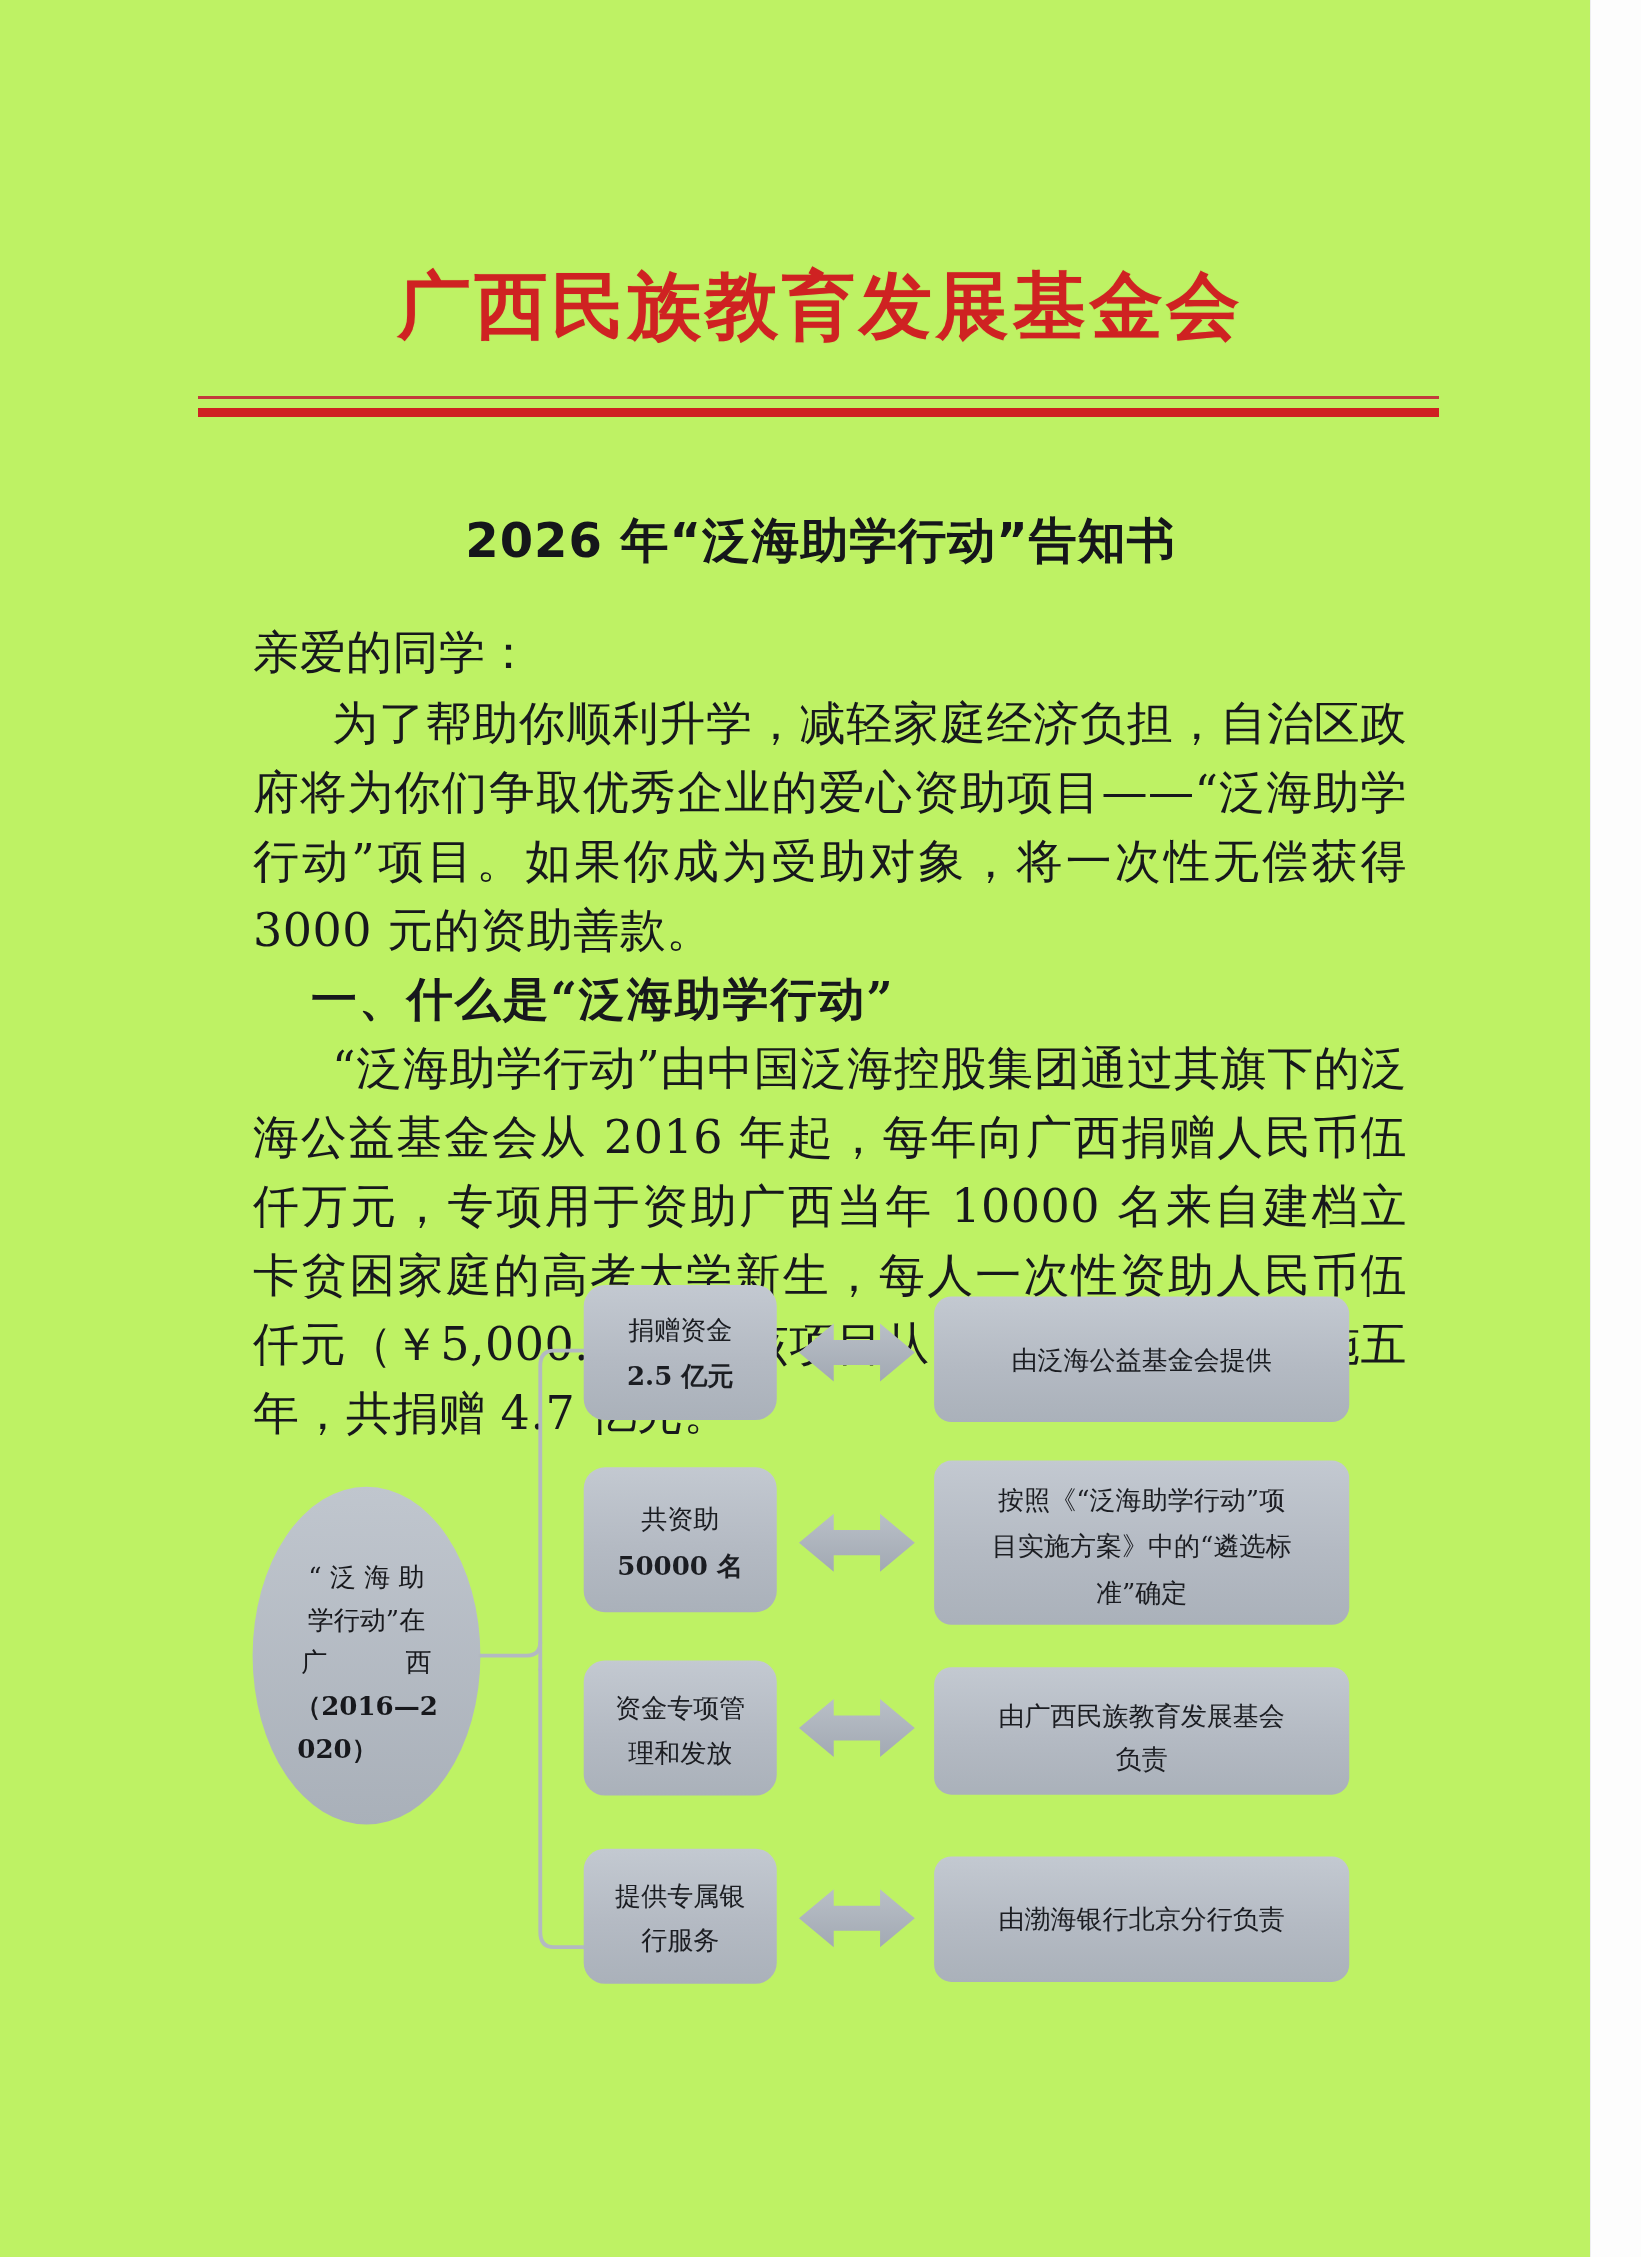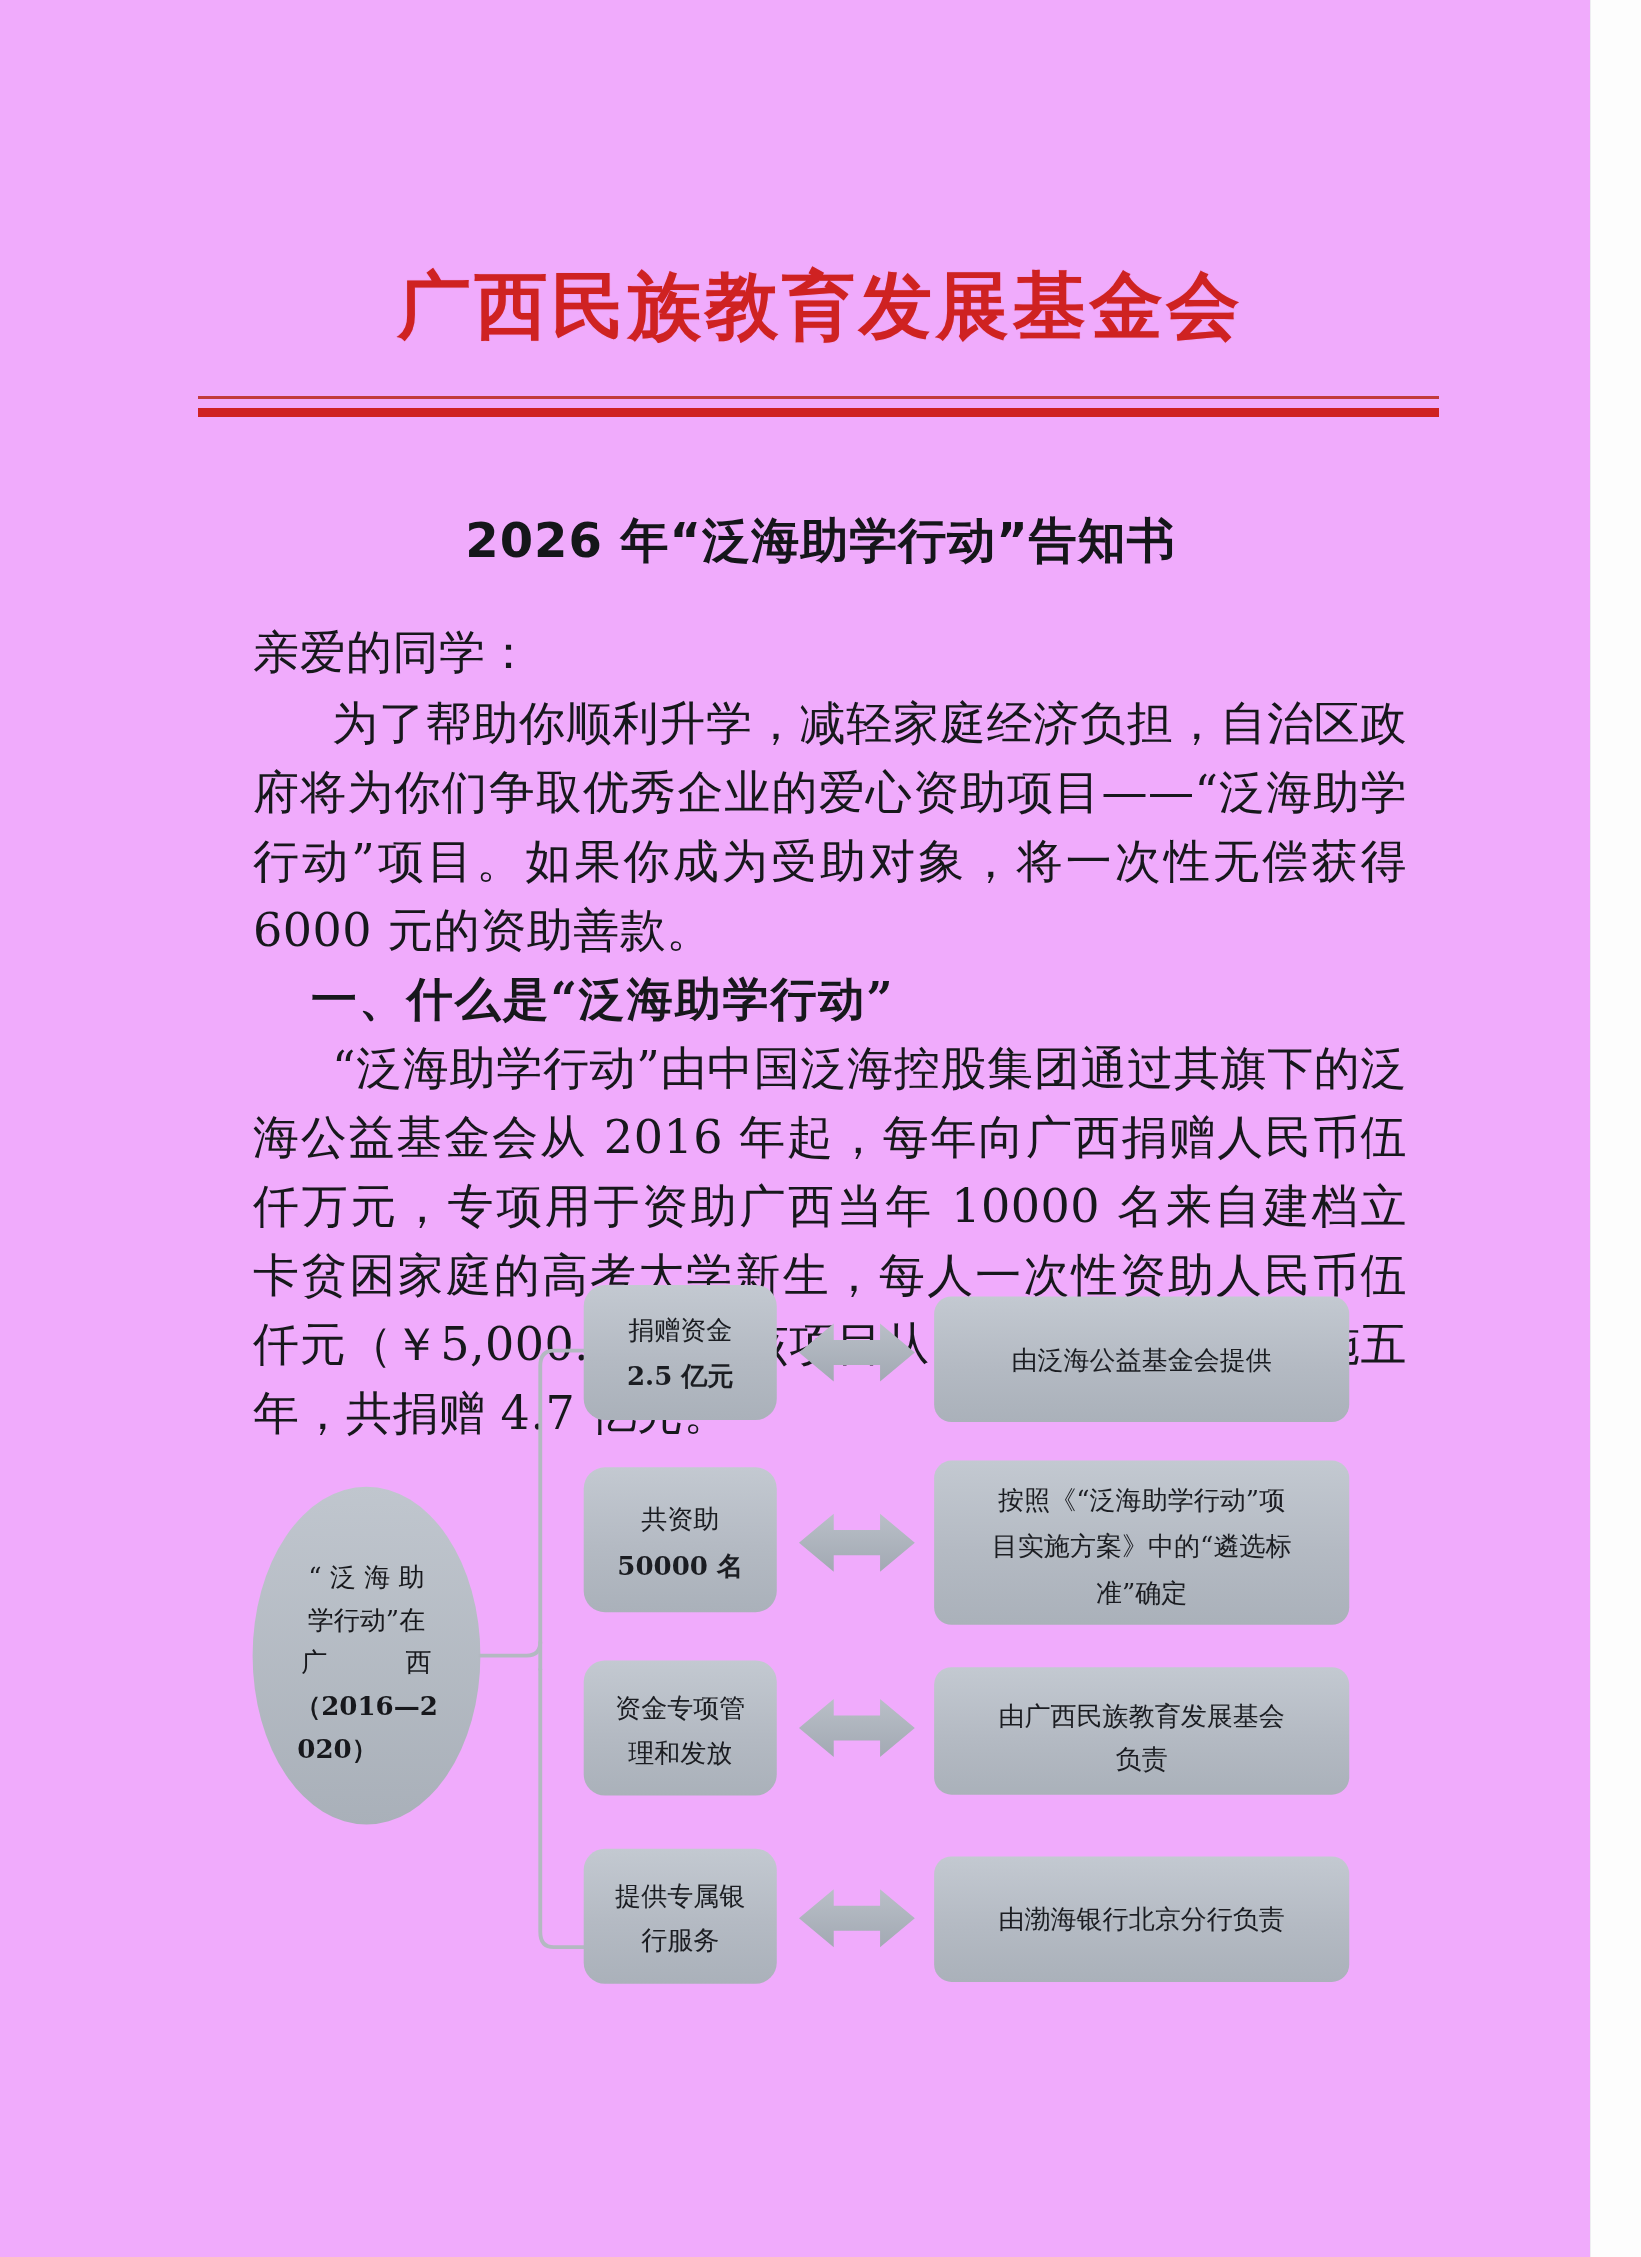--- a/index.html
+++ b/index.html
@@ -8,21 +8,21 @@
     padding: 0;
     background: #ffffff;
   }
   body {
     font-family: "DejaVu Serif", "Liberation Serif", serif;
   }
   .page {
     position: relative;
     width: 1641px;
     height: 2257px;
-    background: #f0abfc;
+    background: #bef264;
     overflow: hidden;
   }
   
   .page-edge {
     position: absolute;
     top: 0;
     right: 50px;
     width: 1px;
     height: 2257px;
     background: #eeeef1;
@@ -160,21 +160,21 @@
 
   <div class="rule-wrap">
     <div class="rule-thin"></div>
     <div class="rule-thick"></div>
   </div>
 
   <div class="doc-title">2026 年“泛海助学行动”告知书</div>
 
   <div class="body-block">
     <p class="salutation">亲爱的同学：</p>
-    <p class="para last-line-free">为了帮助你顺利升学，减轻家庭经济负担，自治区政府将为你们争取优秀企业的爱心资助项目——“泛海助学行动”项目。如果你成为受助对象，将一次性无偿获得 6000 元的资助善款。</p>
+    <p class="para last-line-free">为了帮助你顺利升学，减轻家庭经济负担，自治区政府将为你们争取优秀企业的爱心资助项目——“泛海助学行动”项目。如果你成为受助对象，将一次性无偿获得 3000 元的资助善款。</p>
     <p class="section-heading">一、什么是“泛海助学行动”</p>
     <p class="para last-line-free">“泛海助学行动”由中国泛海控股集团通过其旗下的泛海公益基金会从 2016 年起，每年向广西捐赠人民币伍仟万元，专项用于资助广西当年 10000 名来自建档立卡贫困家庭的高考大学新生，每人一次性资助人民币伍仟元（￥5,000.00）。该项目从 2016 年起连续实施五年，共捐赠 4.7 亿元。</p>
   </div>
 
   <div class="diagram">
     <svg width="1226" height="734" viewBox="0 0 1270 760" xmlns="http://www.w3.org/2000/svg">
       <defs>
         <linearGradient id="boxGrad" x1="0" y1="0" x2="0" y2="1">
           <stop offset="0%" stop-color="#c3c9d1"></stop>
           <stop offset="55%" stop-color="#b4bac3"></stop>

